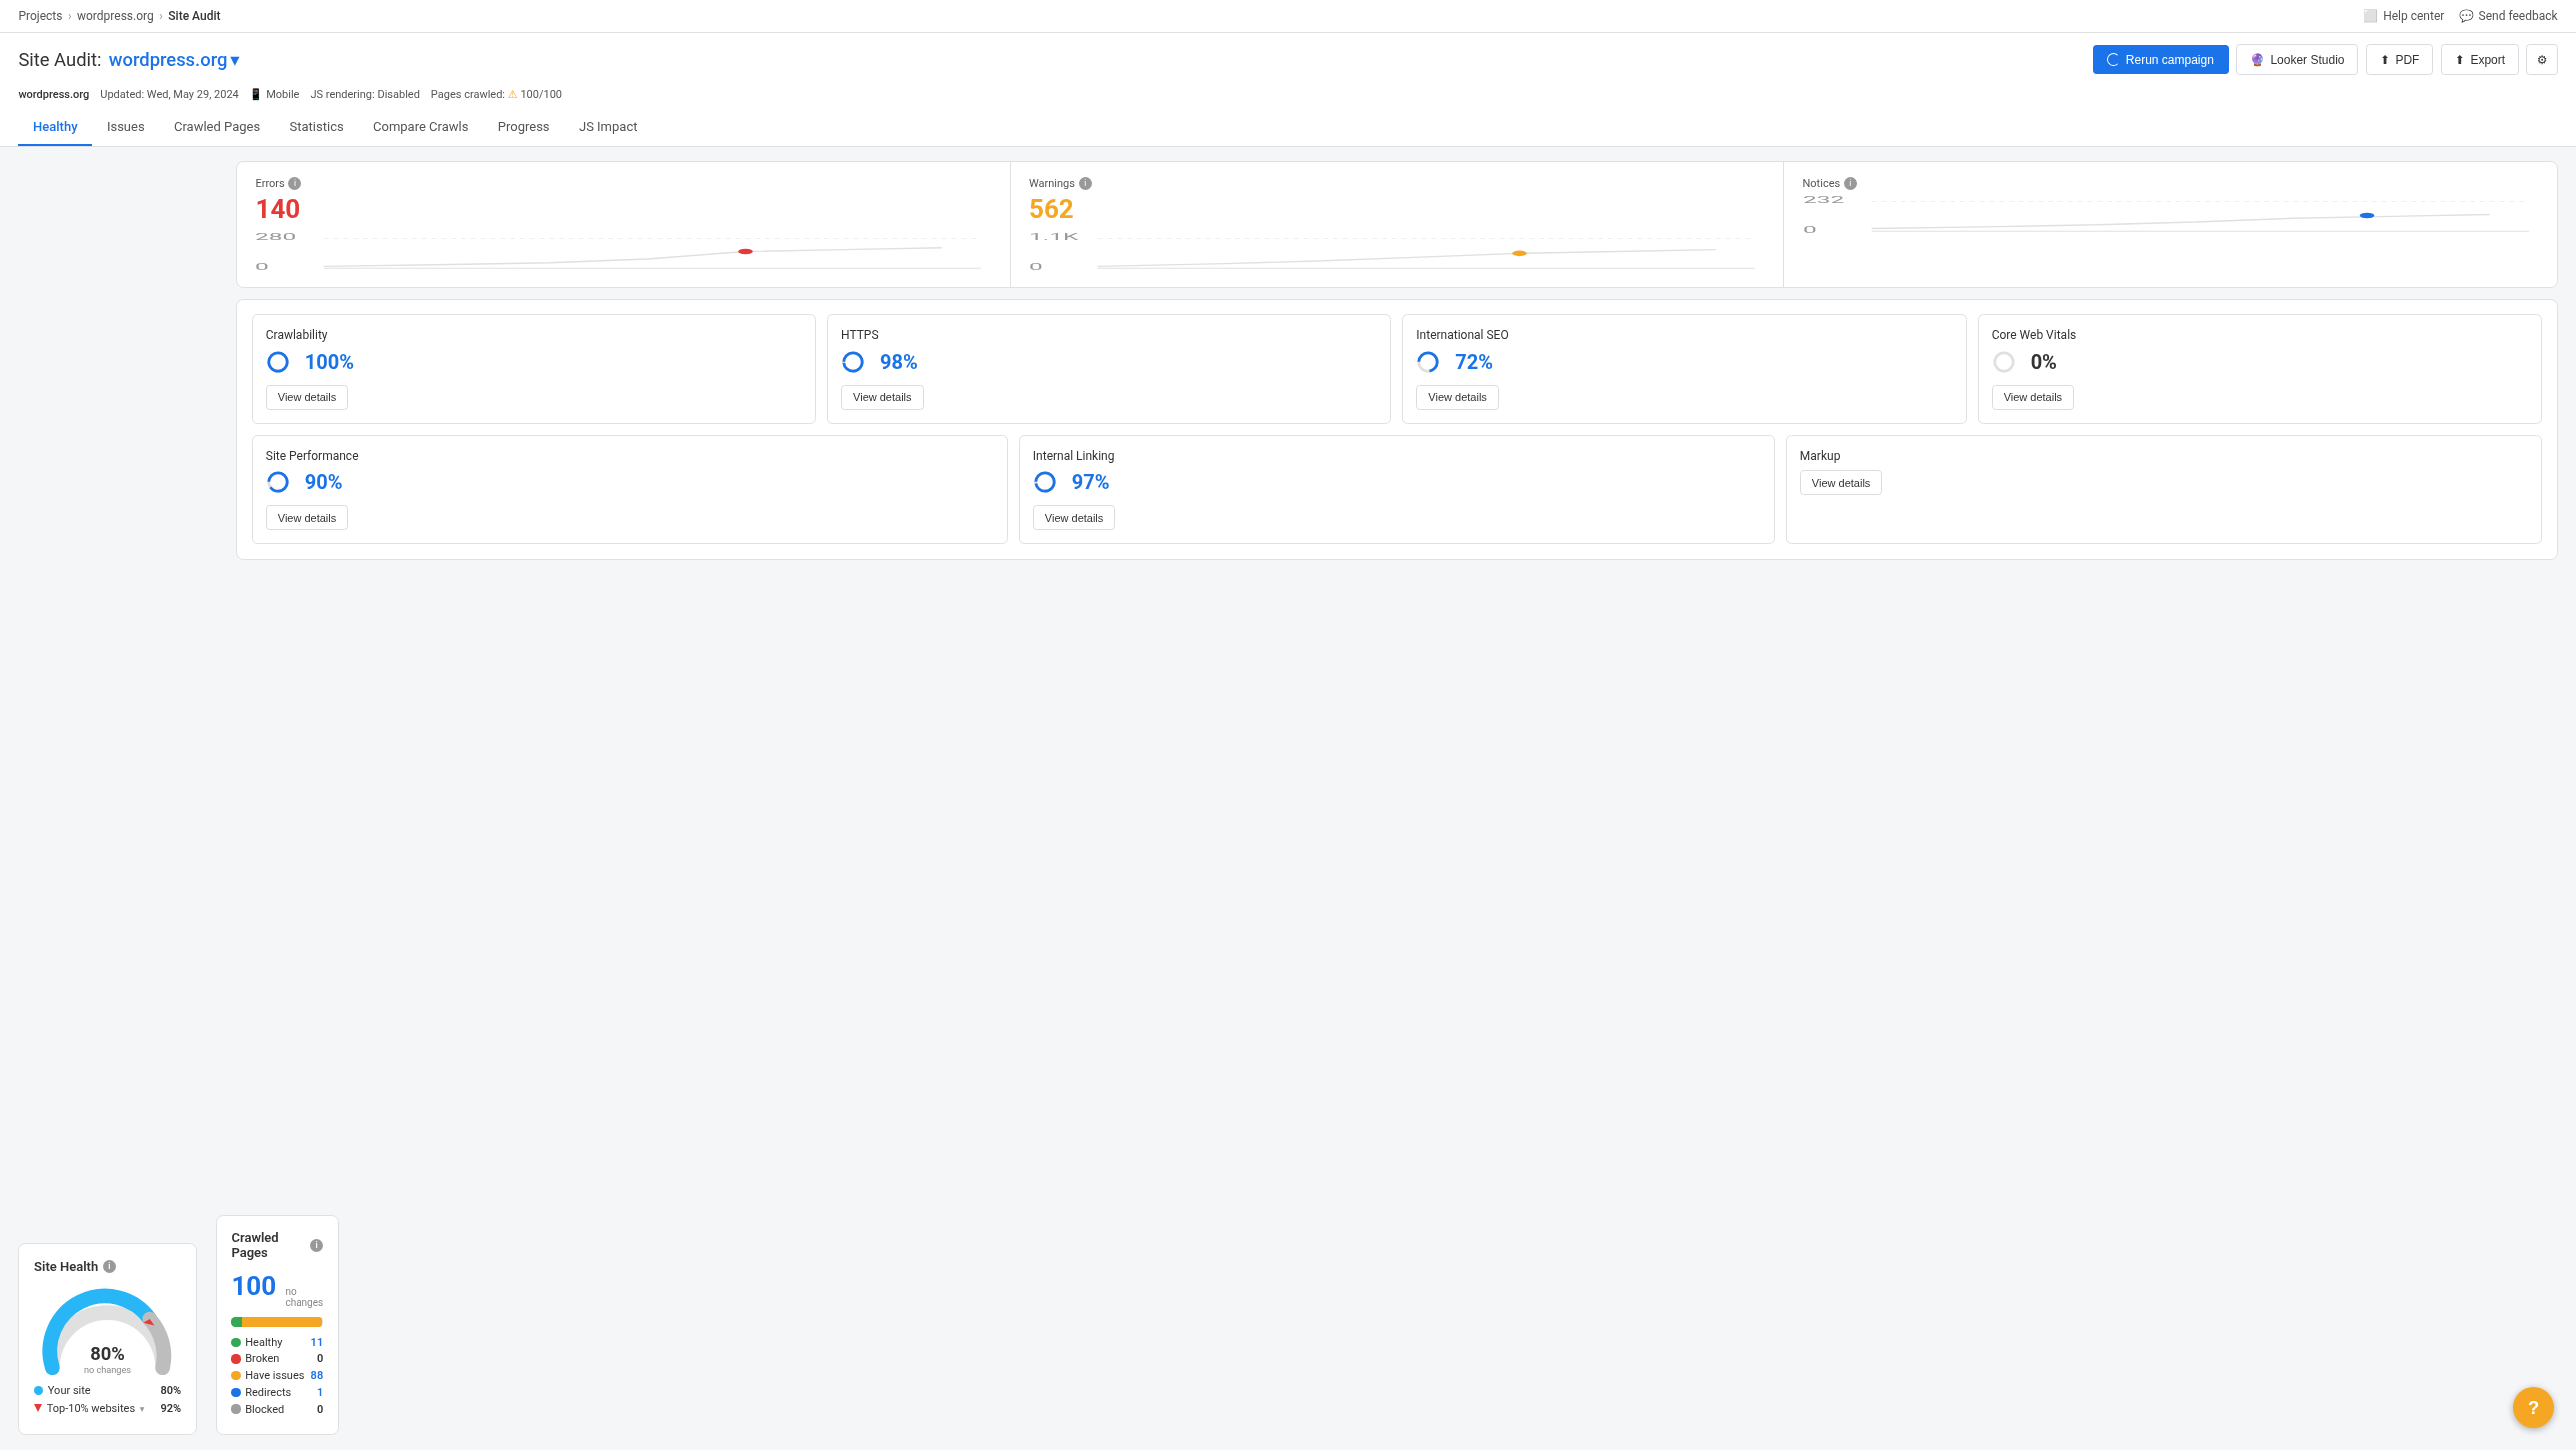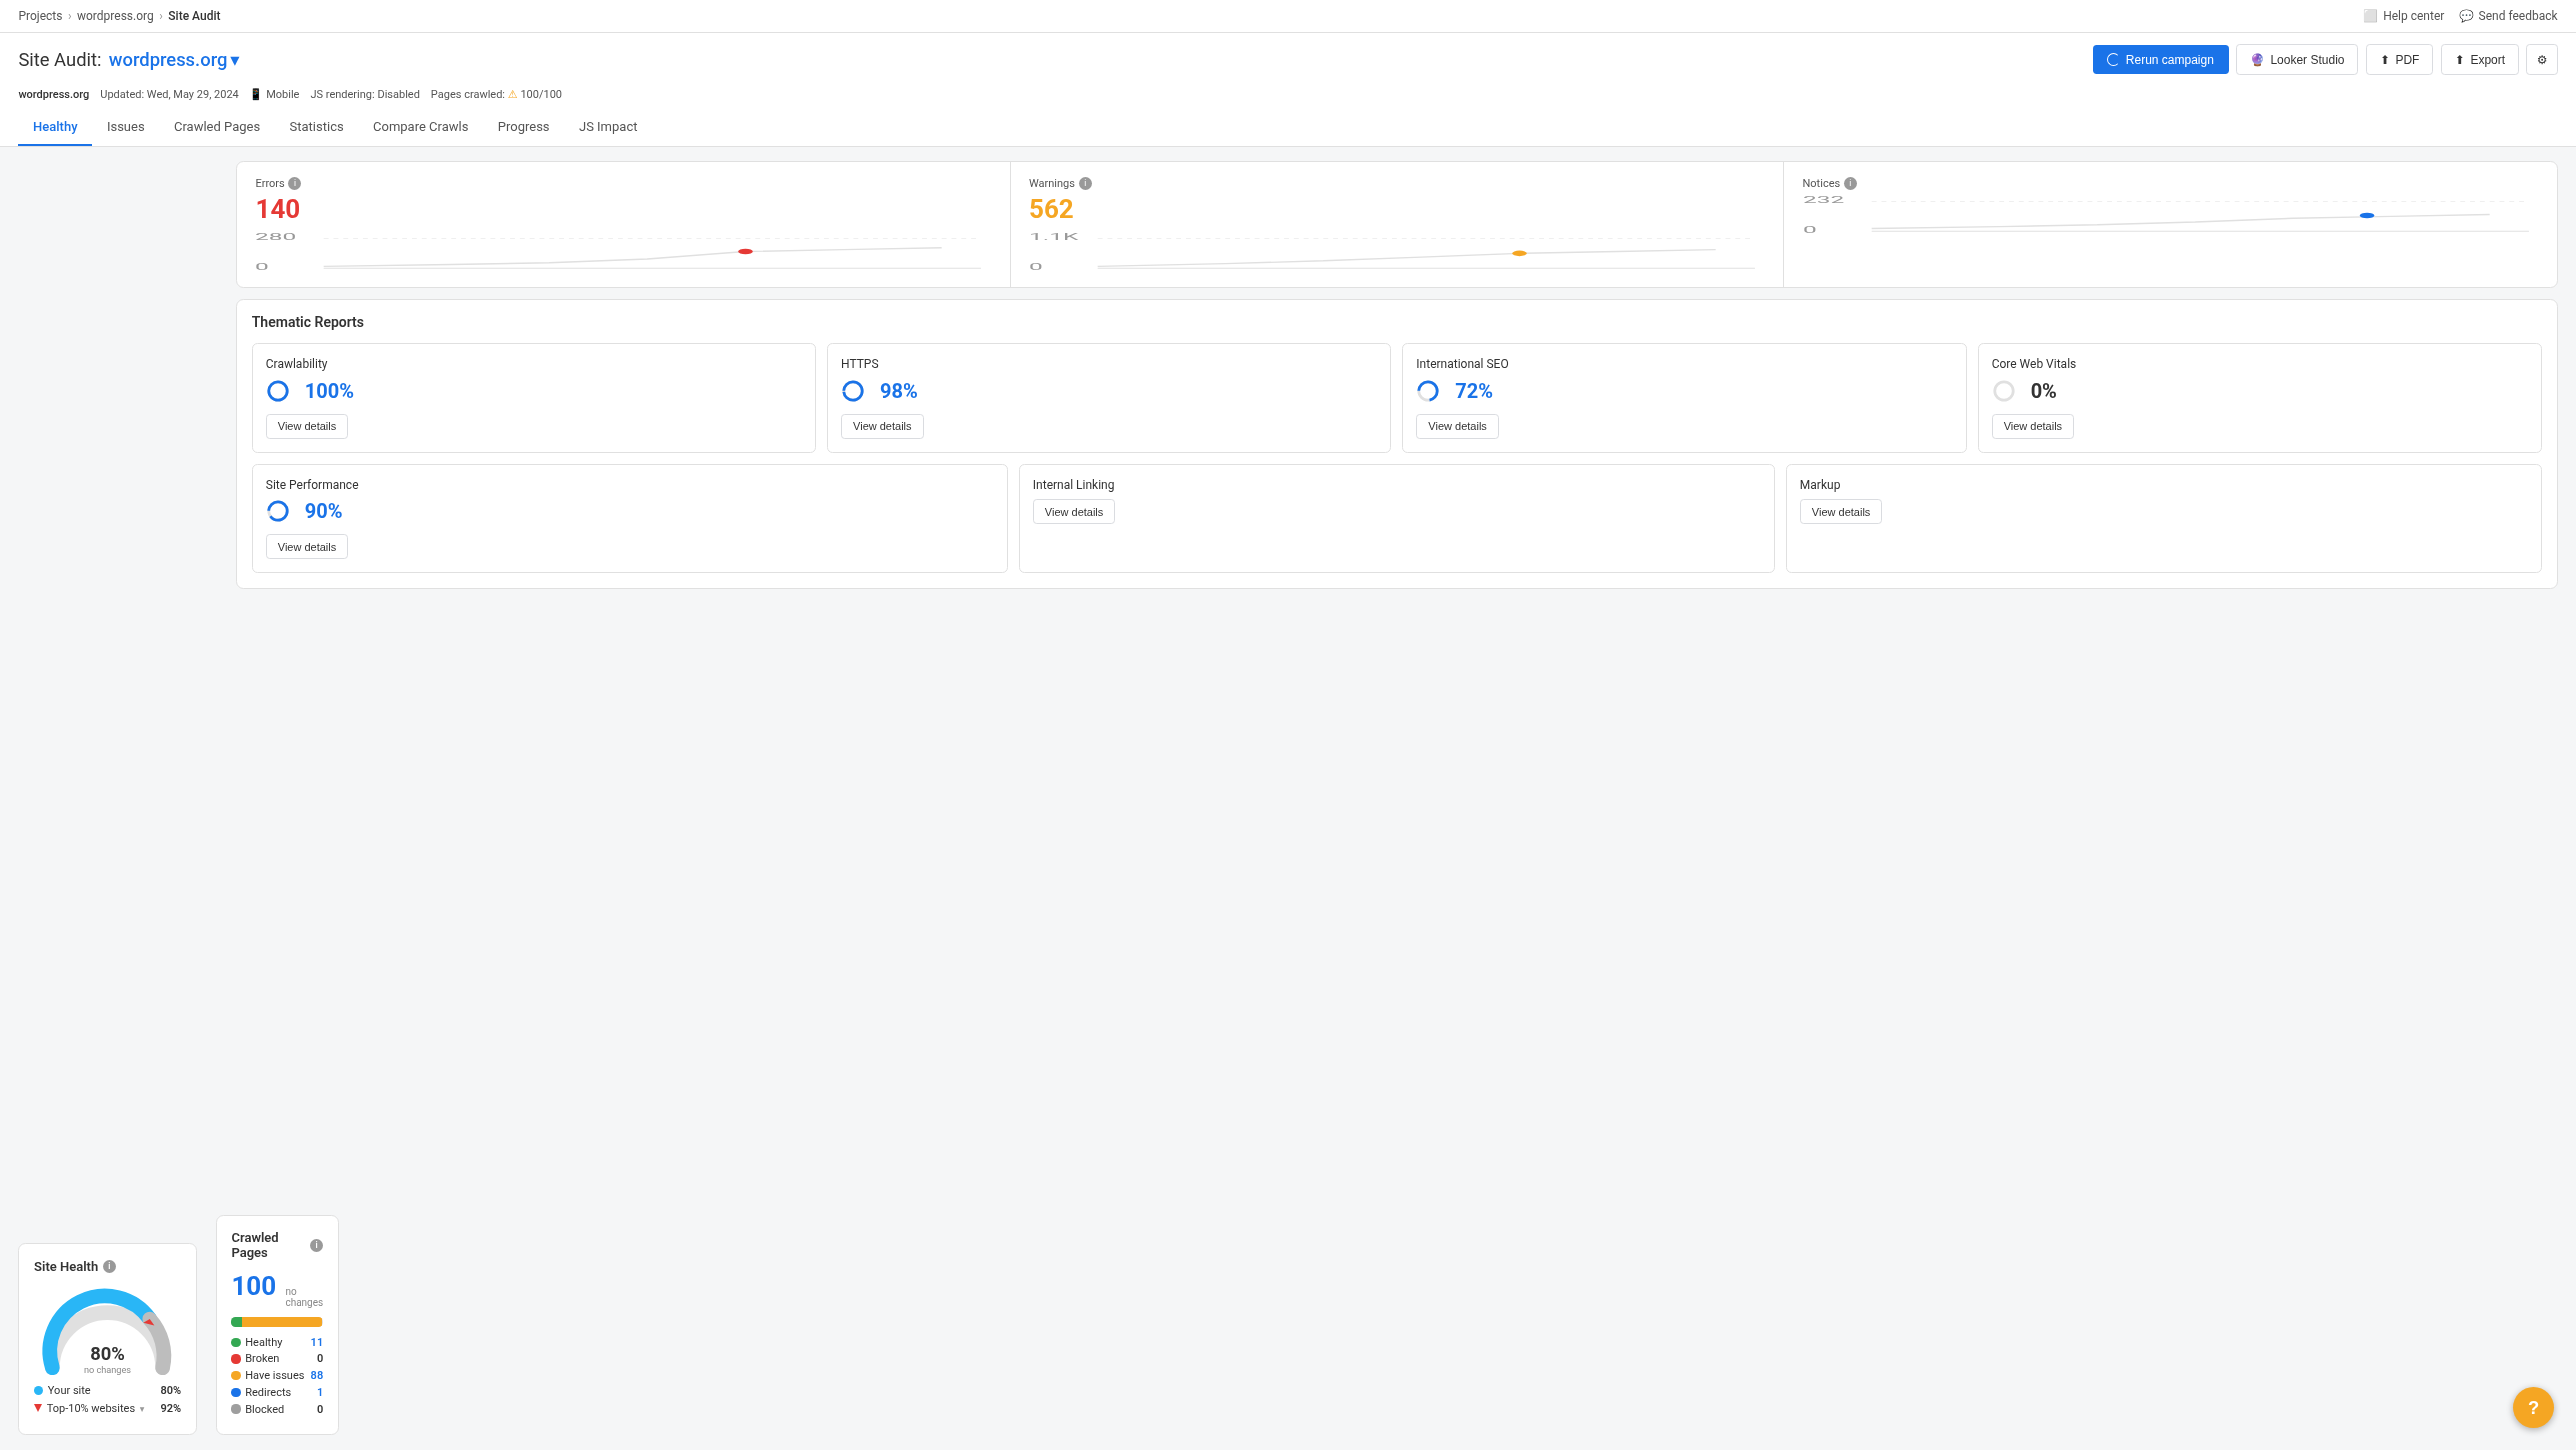--- a/index.html
+++ b/index.html
@@ -319,21 +319,20 @@
             <line x1="28" y1="40" x2="296" y2="40" stroke="#e0e0e0" stroke-width="1"></line>
             <line x1="28" y1="8" x2="296" y2="8" stroke="#e0e0e0" stroke-width="0.5" stroke-dasharray="2,2"></line>
             <polyline points="28,37 80,35 120,33 160,30 200,26 240,24 280,22" fill="none" stroke="#e0e0e0" stroke-width="1.5"></polyline>
             <circle cx="230" cy="23" r="3" fill="#1a73e8"></circle>
           </svg>
         </div>
       </div>
     </div>
 
     <div class="thematic-card">
-      <div class="thematic-title">Thematic Reports</div>
 
       <div class="thematic-grid">
 
         <div class="report-item">
           <div class="report-name">Crawlability</div>
           <div class="report-score">
             <svg class="circ-progress" viewBox="0 0 26 26">
               <circle cx="13" cy="13" r="10" fill="none" stroke="#e0e0e0" stroke-width="3"></circle>
               <circle cx="13" cy="13" r="10" fill="none" stroke="#1a73e8" stroke-width="3" stroke-dasharray="62.8 0" stroke-dashoffset="15.7" transform="rotate(-90 13 13)"></circle>
             </svg>
@@ -387,20 +386,27 @@
               <circle cx="13" cy="13" r="10" fill="none" stroke="#e0e0e0" stroke-width="3"></circle>
               <circle cx="13" cy="13" r="10" fill="none" stroke="#1a73e8" stroke-width="3" stroke-dasharray="56.5 6.3" stroke-dashoffset="15.7" transform="rotate(-90 13 13)"></circle>
             </svg>
             <span class="report-score-val">90%</span>
           </div>
           <button class="view-details-btn">View details</button>
         </div>
 
         <div class="report-item">
           <div class="report-name">Internal Linking</div>
+          <div class="report-score">
+            <svg class="circ-progress" viewBox="0 0 26 26">
+              <circle cx="13" cy="13" r="10" fill="none" stroke="#e0e0e0" stroke-width="3"></circle>
+              <circle cx="13" cy="13" r="10" fill="none" stroke="#1a73e8" stroke-width="3" stroke-dasharray="60.9 1.9" stroke-dashoffset="15.7" transform="rotate(-90 13 13)"></circle>
+            </svg>
+            <span class="report-score-val">97%</span>
+          </div>
           <button class="view-details-btn">View details</button>
         </div>
 
         <div class="report-item">
           <div class="report-name">Markup</div>
           <button class="view-details-btn">View details</button>
         </div>
       </div>
     </div>
   </div>

